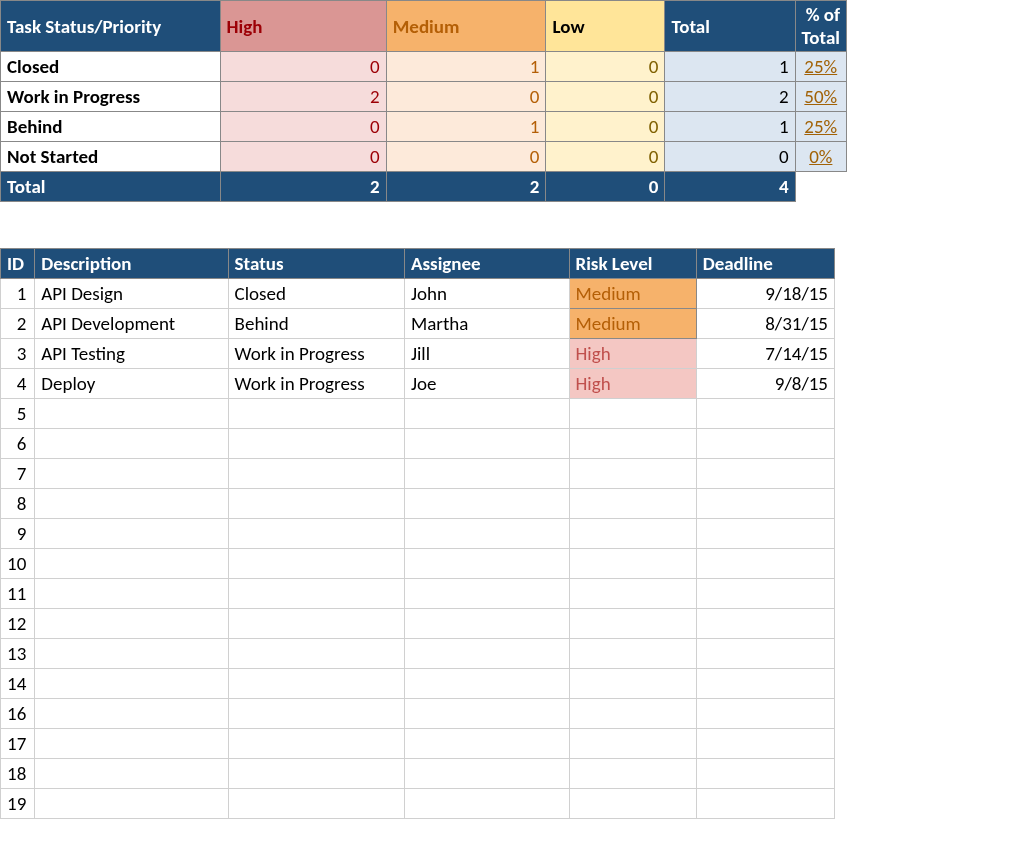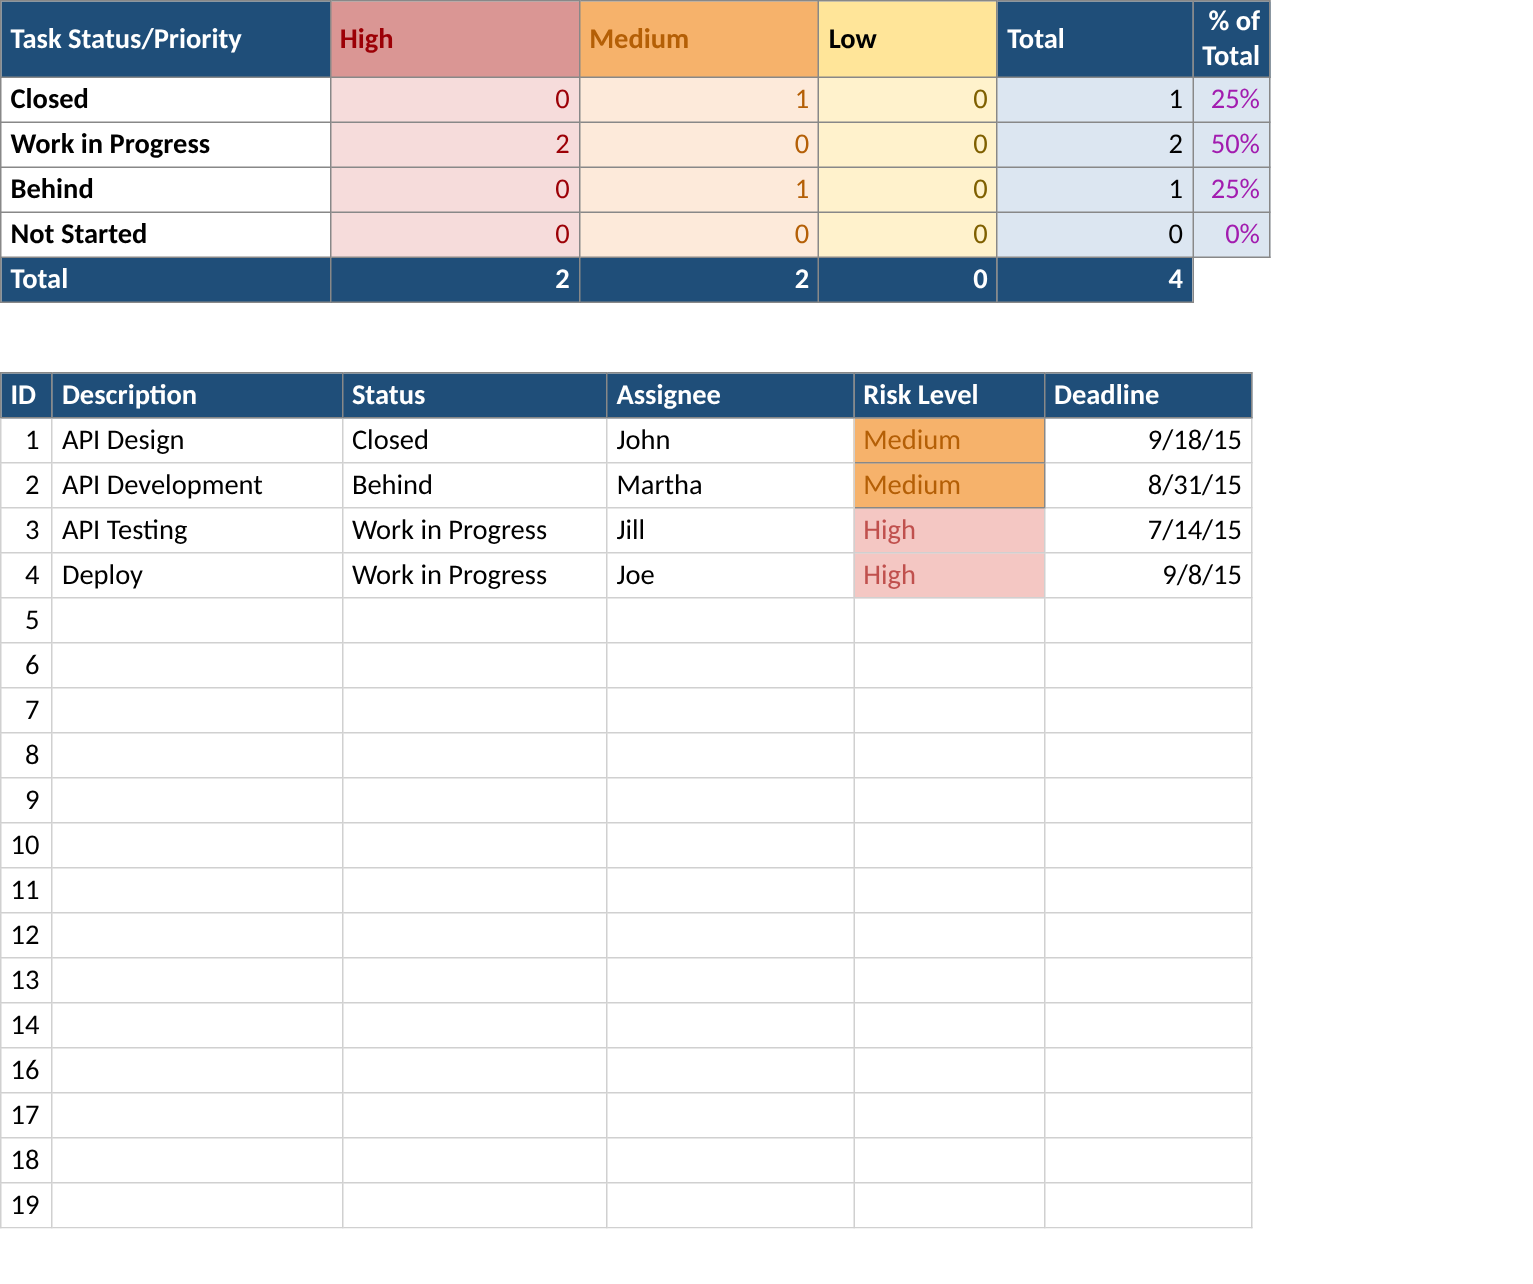--- a/index.html
+++ b/index.html
@@ -32,21 +32,21 @@
   }
   .sum-head .high { background: #da9694; color: #9c0006; }
   .sum-head .med  { background: #f6b26b; color: #b45f06; }
   .sum-head .low  { background: #ffe599; color: #000000; }
   .sum-row td { border: 1px solid #888; }
   .sum-row .label { background: #fff; color: #000; font-weight: bold; }
   .sum-row .high { background: #f6dcdb; color: #9c0006; text-align: right; }
   .sum-row .med  { background: #fdeada; color: #b45f06; text-align: right; }
   .sum-row .low  { background: #fff2cc; color: #7f6000; text-align: right; }
   .sum-row .tot  { background: #dce6f1; color: #000; text-align: right; }
-  .sum-row .pct  { background: #dce6f1; color: #a21caf; text-align: right; }
+  .sum-row .pct  { background: #dce6f1; color: #a16207; text-align: center; text-decoration: underline; }
   .sum-total td {
     background: #1f4e79;
     color: #fff;
     font-weight: bold;
     border: 1px solid #888;
     text-align: right;
   }
   .sum-total td.label { text-align: left; }
   .sum-total td.blank { background: #fff; border-top:1px solid #888; border-left:none;border-right:none;border-bottom:none;}
 

